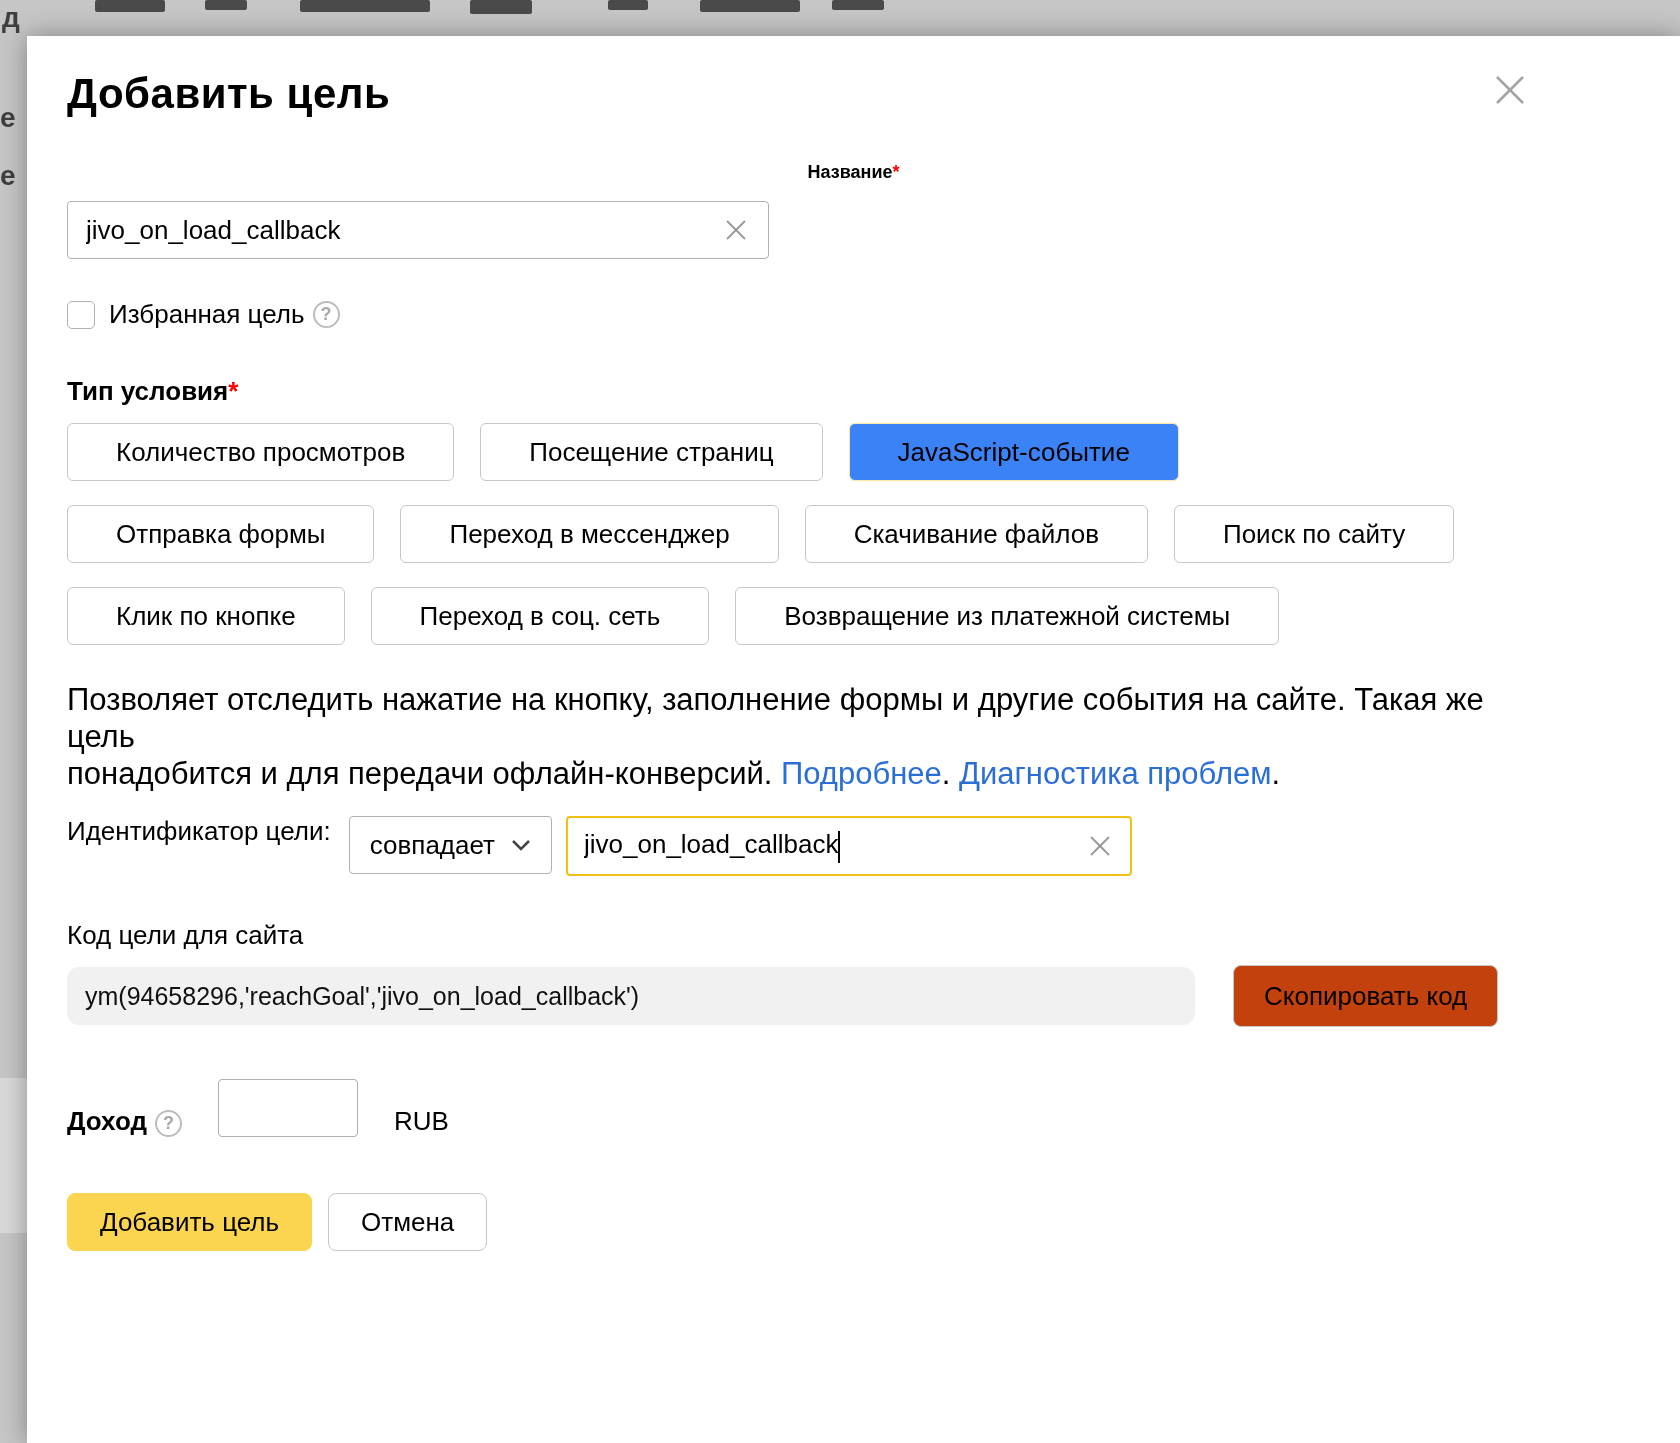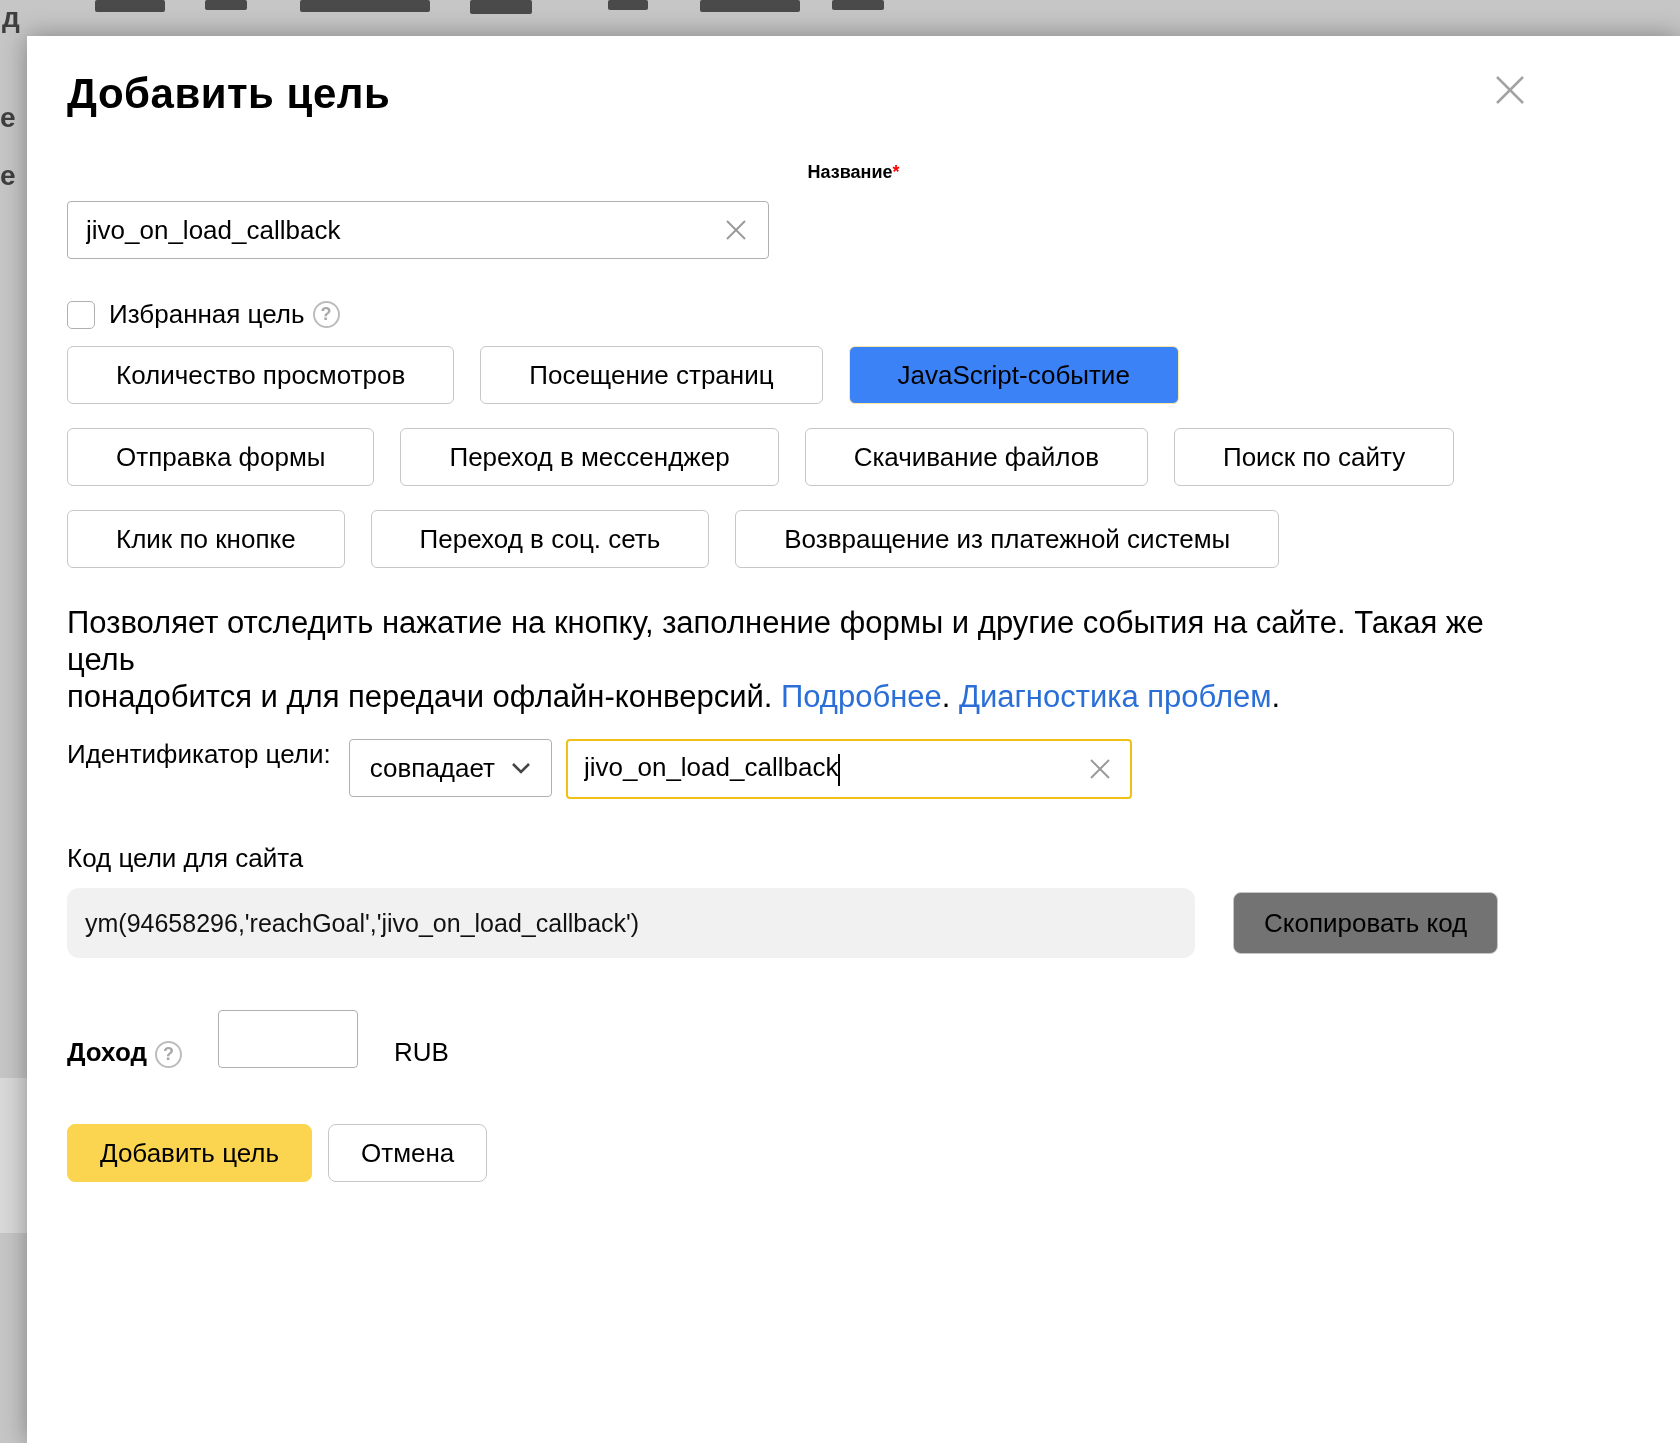--- a/index.html
+++ b/index.html
@@ -98,28 +98,28 @@
     display: flex; align-items: center; padding: 0 16px;
     font-size: 26px; background: #fff;
   }
   .identifier-input .value { flex: 1; white-space: nowrap; overflow: hidden; }
   .caret { display: inline-block; width: 2px; height: 32px; background: #000; vertical-align: middle; }
 
   
   .code-label { margin-top: 44px; font-size: 26px; }
   .code-row { margin-top: 14px; display: flex; align-items: center; }
   .code-box {
-    width: 1128px; height: 70px;
+    width: 1128px; height: 58px;
     background: #f1f1f1; border-radius: 12px;
     display: flex; align-items: center; padding: 0 18px;
     font-size: 25px; color: #111;
   }
   .copy-btn {
     margin-left: 38px; height: 62px; padding: 0 30px;
-    background: #737373; border: 1px solid #c6c6c6; border-radius: 8px;
+    background: #c2410c; border: 1px solid #c6c6c6; border-radius: 8px;
     font-size: 26px; font-family: inherit; cursor: pointer; white-space: nowrap;
   }
 
   
   .revenue-row { margin-top: 52px; display: flex; align-items: flex-end; }
   .revenue-label { font-size: 26px; font-weight: bold; }
   .revenue-input {
     margin-left: 36px; width: 140px; height: 58px;
     border: 1px solid #b0b0b0; border-radius: 4px; background: #fff;
   }
@@ -178,20 +178,23 @@
       </span>
     </button>
   </div>
 
   <div class="checkbox-row">
     <span class="checkbox"></span>
     <span class="checkbox-label">Избранная цель</span>
     <span class="help-icon">?</span>
   </div>
 
+  <div class="section-label">
+    <span>Тип условия</span><span class="req">*</span>
+  </div>
 
   <div class="chips">
     <div class="chip-row">
       <button class="chip">Количество просмотров</button>
       <button class="chip">Посещение страниц</button>
       <button class="chip selected">JavaScript-событие</button>
     </div>
     <div class="chip-row">
       <button class="chip">Отправка формы</button>
       <button class="chip">Переход в мессенджер</button>

